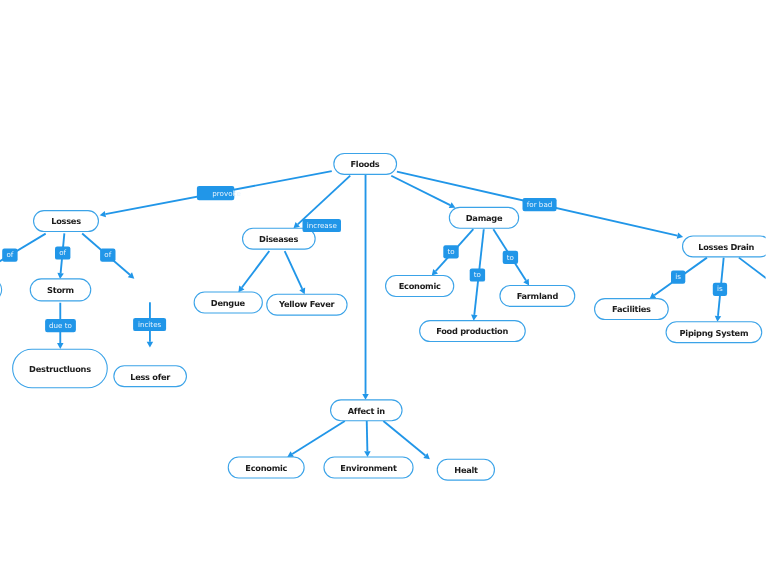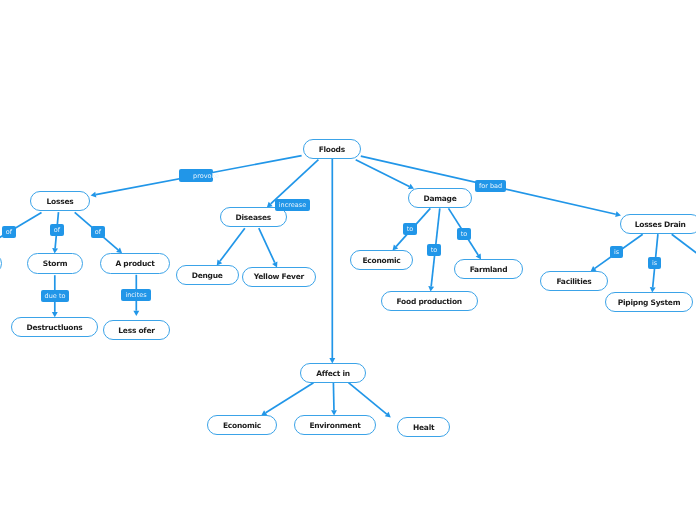--- a/index.html
+++ b/index.html
@@ -90,27 +90,24 @@
     </div>
     <div class="node" style="left: 619.7px; top: 214.2px; width: 81px; height: 20.2px;">
       <span>Losses Drain</span>
     </div>
     <div class="node" style="left: -58px; top: 253px; width: 60px; height: 21px;">
       <span></span>
     </div>
     <div class="node" style="left: 27px; top: 253px; width: 56px; height: 21px;">
       <span>Storm</span>
     </div>
-    <div class="node" style="left: 100px; top: 253px; width: 70px; height: 21px;">
-      <span>A product</span>
-    </div>
-    <div class="node" style="left: 11px; top: 317px; width: 87px; height: 20px;">
+    <div class="node" style="left: 11px; top: 317px; width: 87px; height: 36px;">
       <span>Destructluons</span>
     </div>
-    <div class="node" style="left: 103px; top: 320px; width: 67px; height: 20px;">
+    <div class="node" style="left: 103px; top: 332px; width: 67px; height: 20px;">
       <span>Less ofer</span>
     </div>
     <div class="node" style="left: 175.7px; top: 265.1px; width: 63px; height: 20.3px;">
       <span>Dengue</span>
     </div>
     <div class="node" style="left: 241.8px; top: 266.8px; width: 74px; height: 20.2px;">
       <span>Yellow Fever</span>
     </div>
     <div class="node" style="left: 350px; top: 250px; width: 63px; height: 20px;">
       <span>Economic</span>

